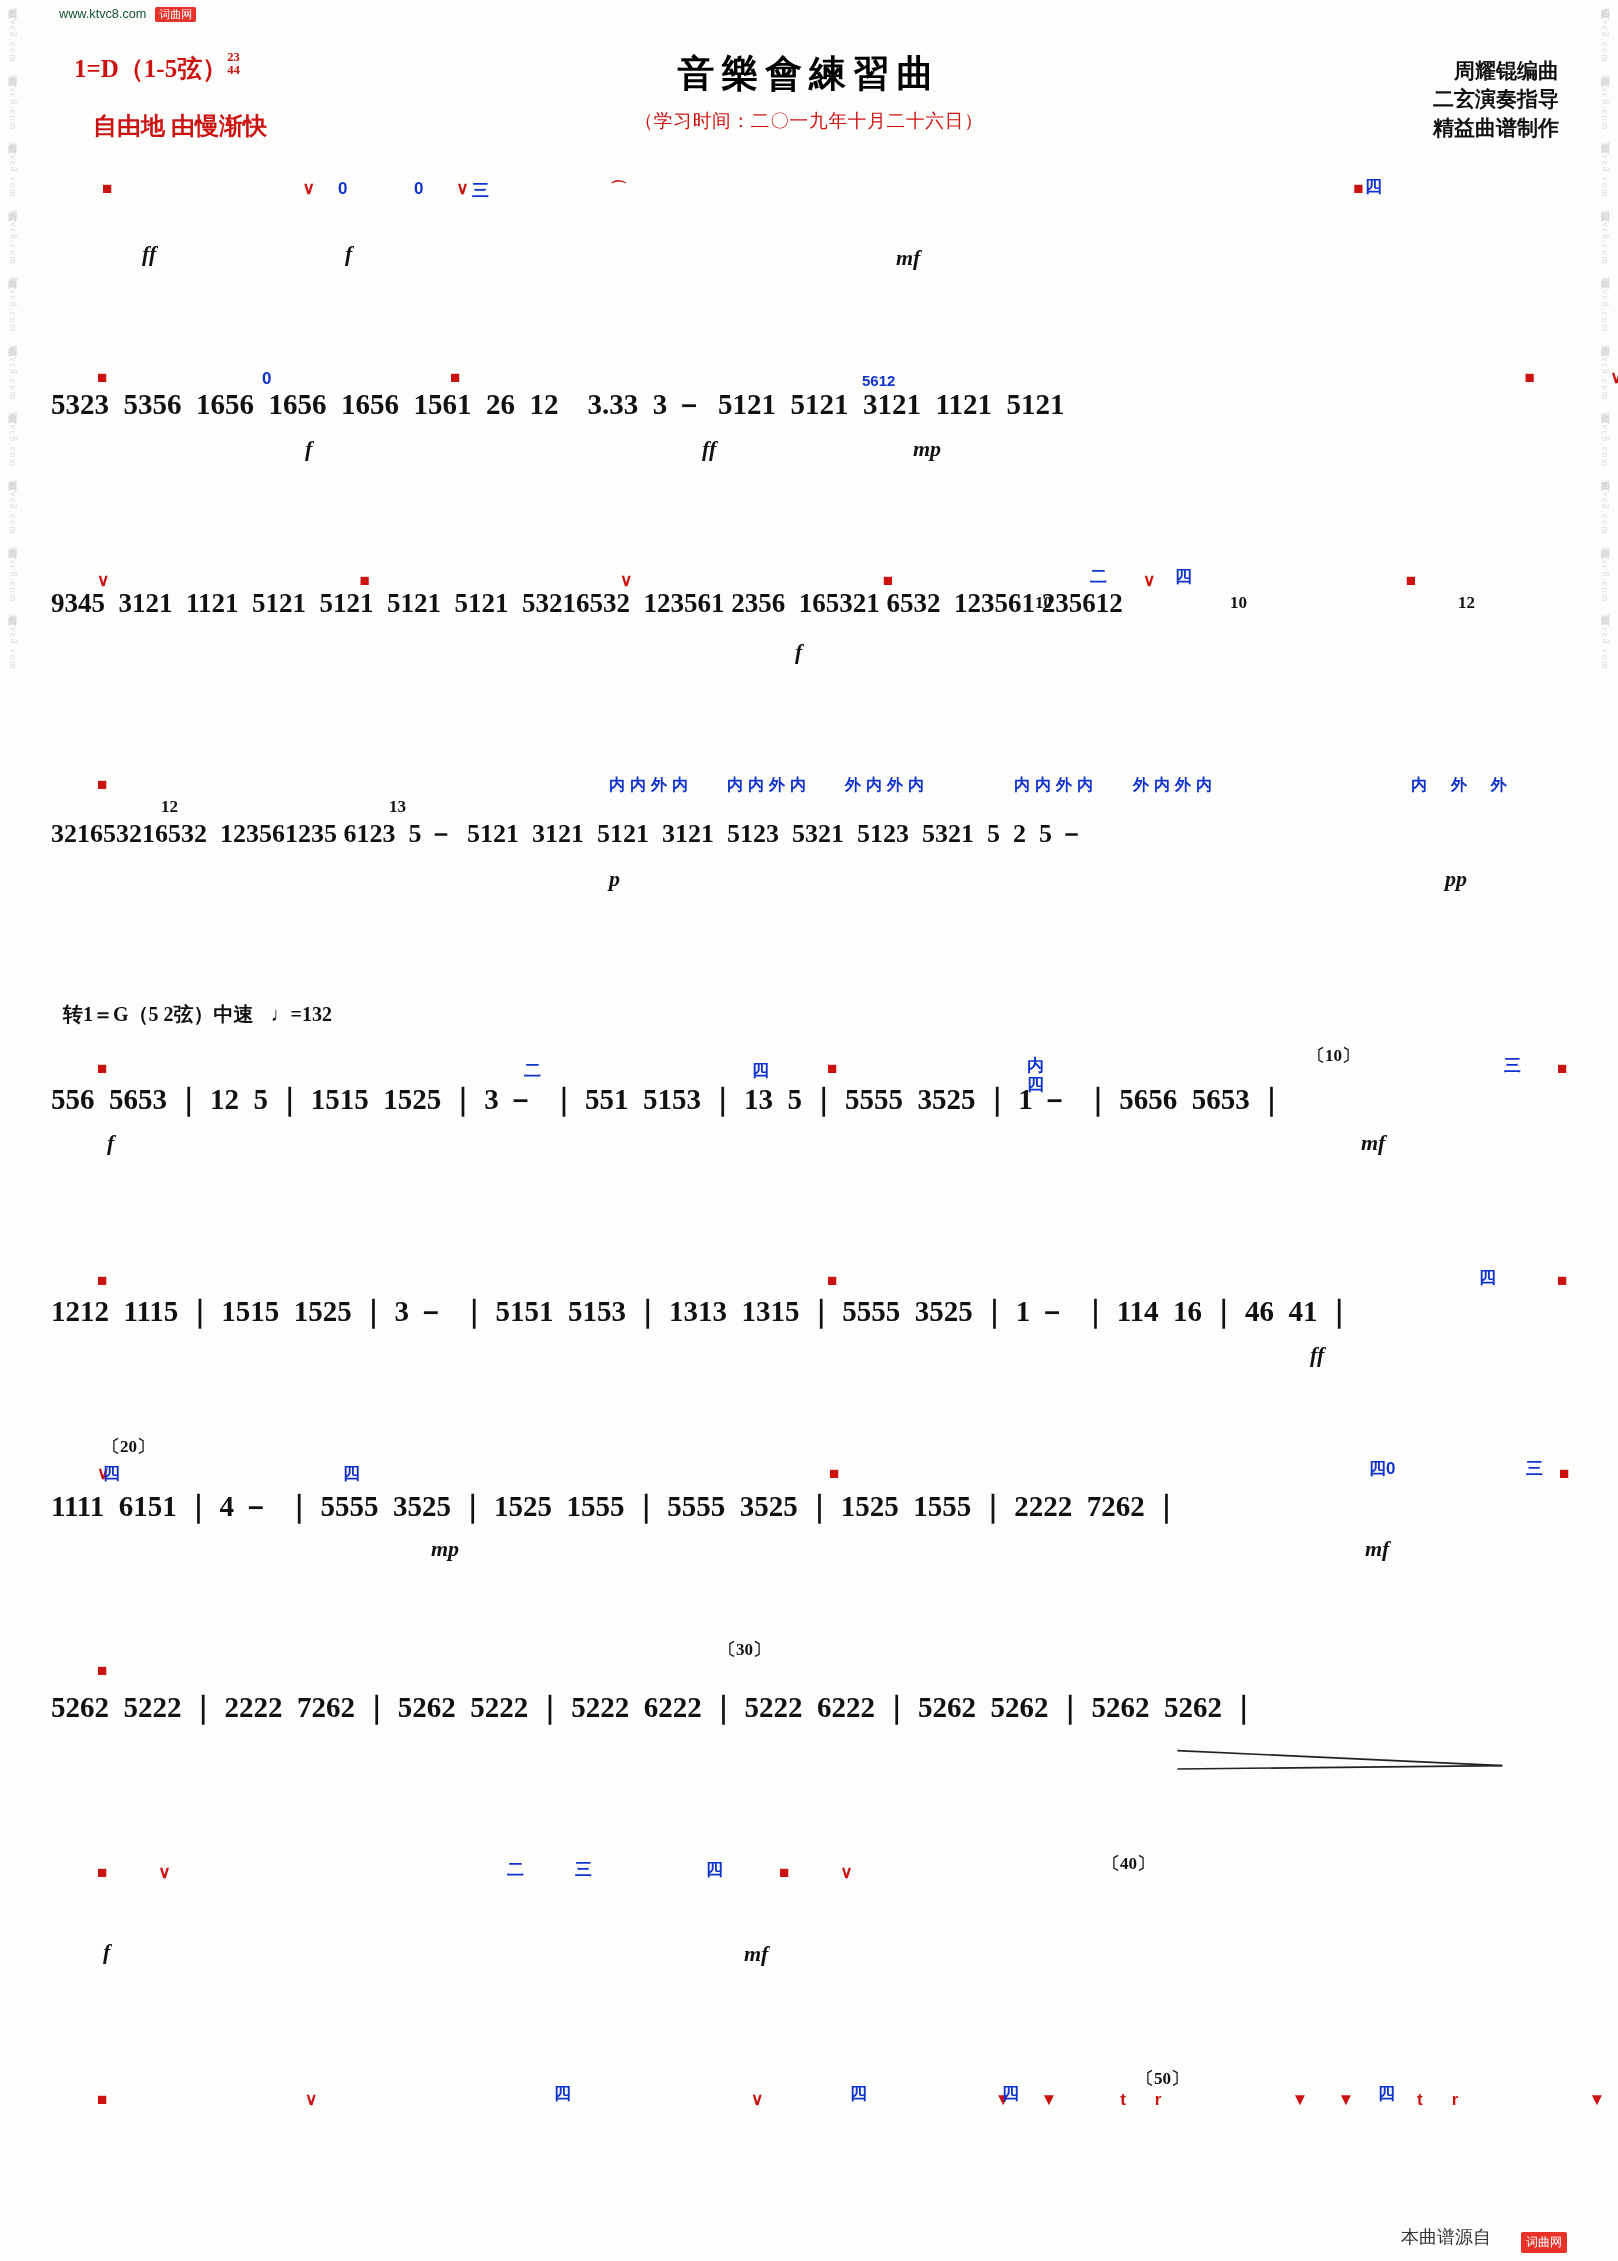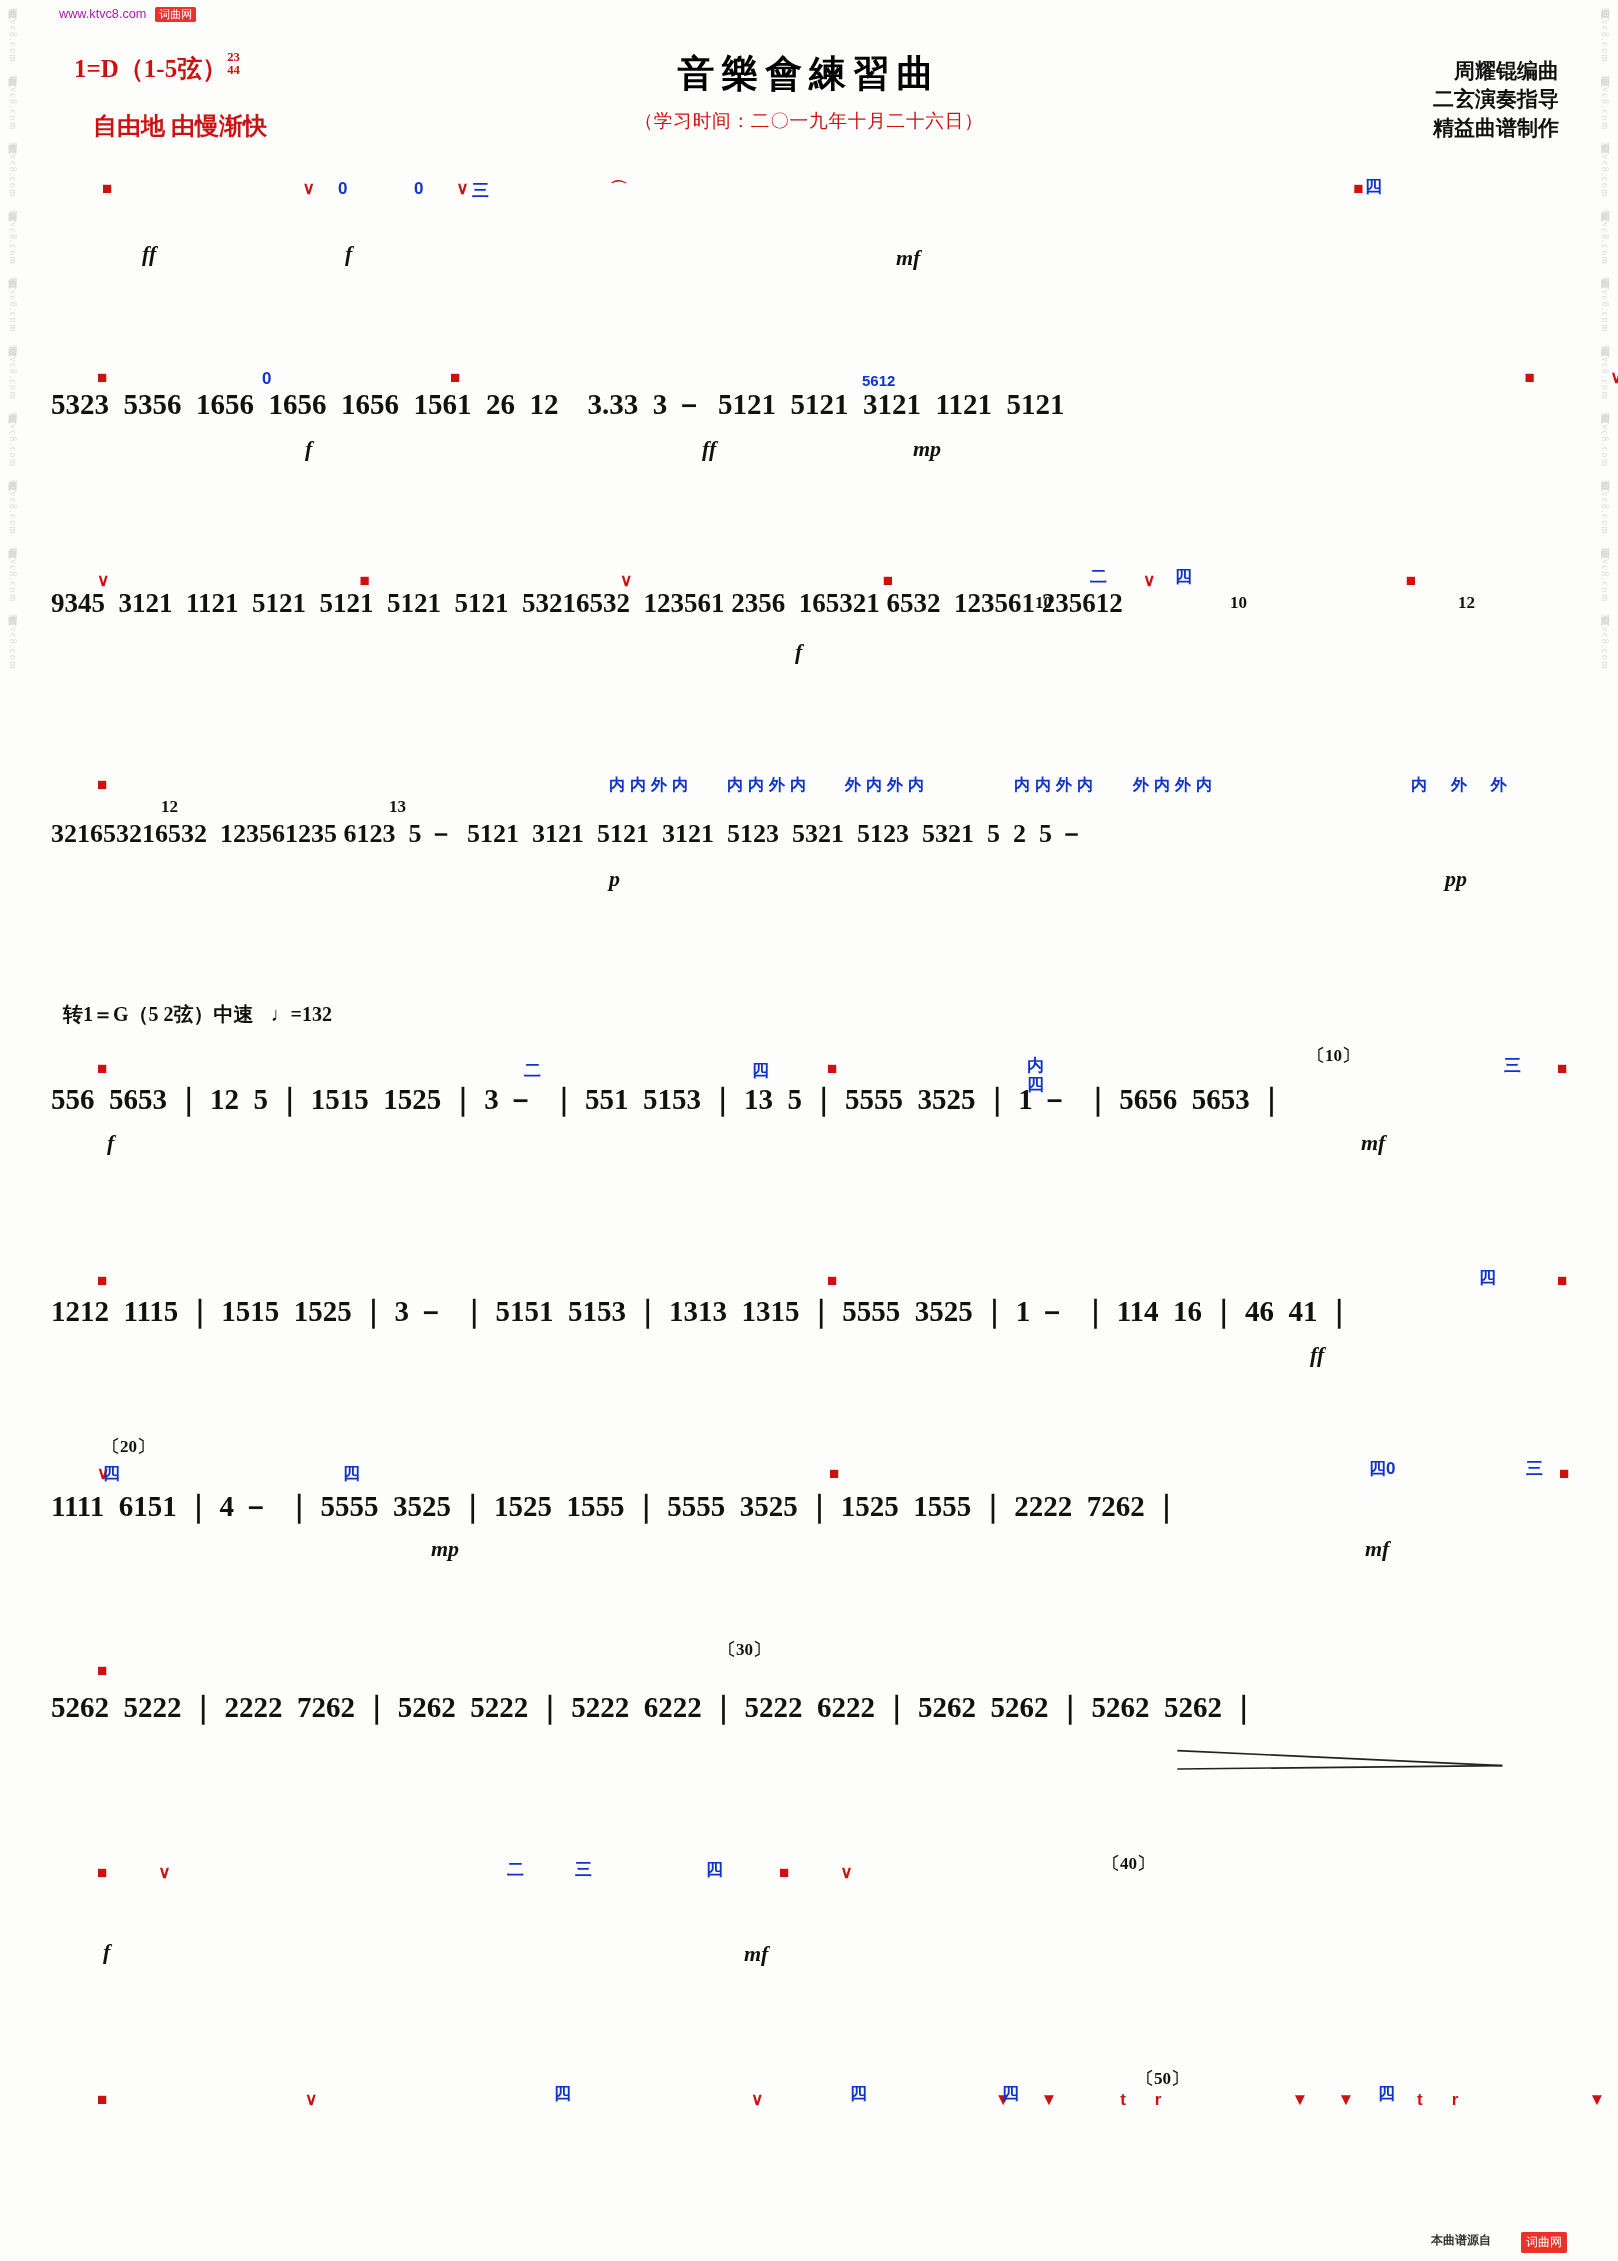--- a/index.html
+++ b/index.html
@@ -38,21 +38,21 @@
   .wm-right { right: 1.7px; }
 
   .topbar {
     position: absolute;
     top: 6.8px;
     left: 59px;
     font-size: 12.7px;
     color: #444;
     font-family: "Liberation Sans", sans-serif;
   }
-  .topbar .site { color: #a21caf; }
+  .topbar .site { color: #14532d; }
   .topbar .tag {
     display: inline-block;
     background: #e8322a;
     color: #fff;
     padding: 0 4.2px;
     margin-left: 5px;
     font-size: 11px;
     border-radius: 1.7px;
   }
 
@@ -159,24 +159,23 @@
   .bracket {
     position: absolute;
     font-size: 17px;
     font-weight: bold;
     color: #111;
   }
   .footer-left {
     position: absolute;
     right: 127px;
     bottom: 12px;
-    font-size: 12px;
+    font-size: 18px;
     color: #333;
     font-family: "Liberation Sans", sans-serif;
-    font-weight: bold;
   }
   .footer-tag {
     position: absolute;
     right: 51px;
     bottom: 8.5px;
     background: #e8322a;
     color: #fff;
     font-size: 12px;
     padding: 1.7px 5px;
     border-radius: 1.7px;

